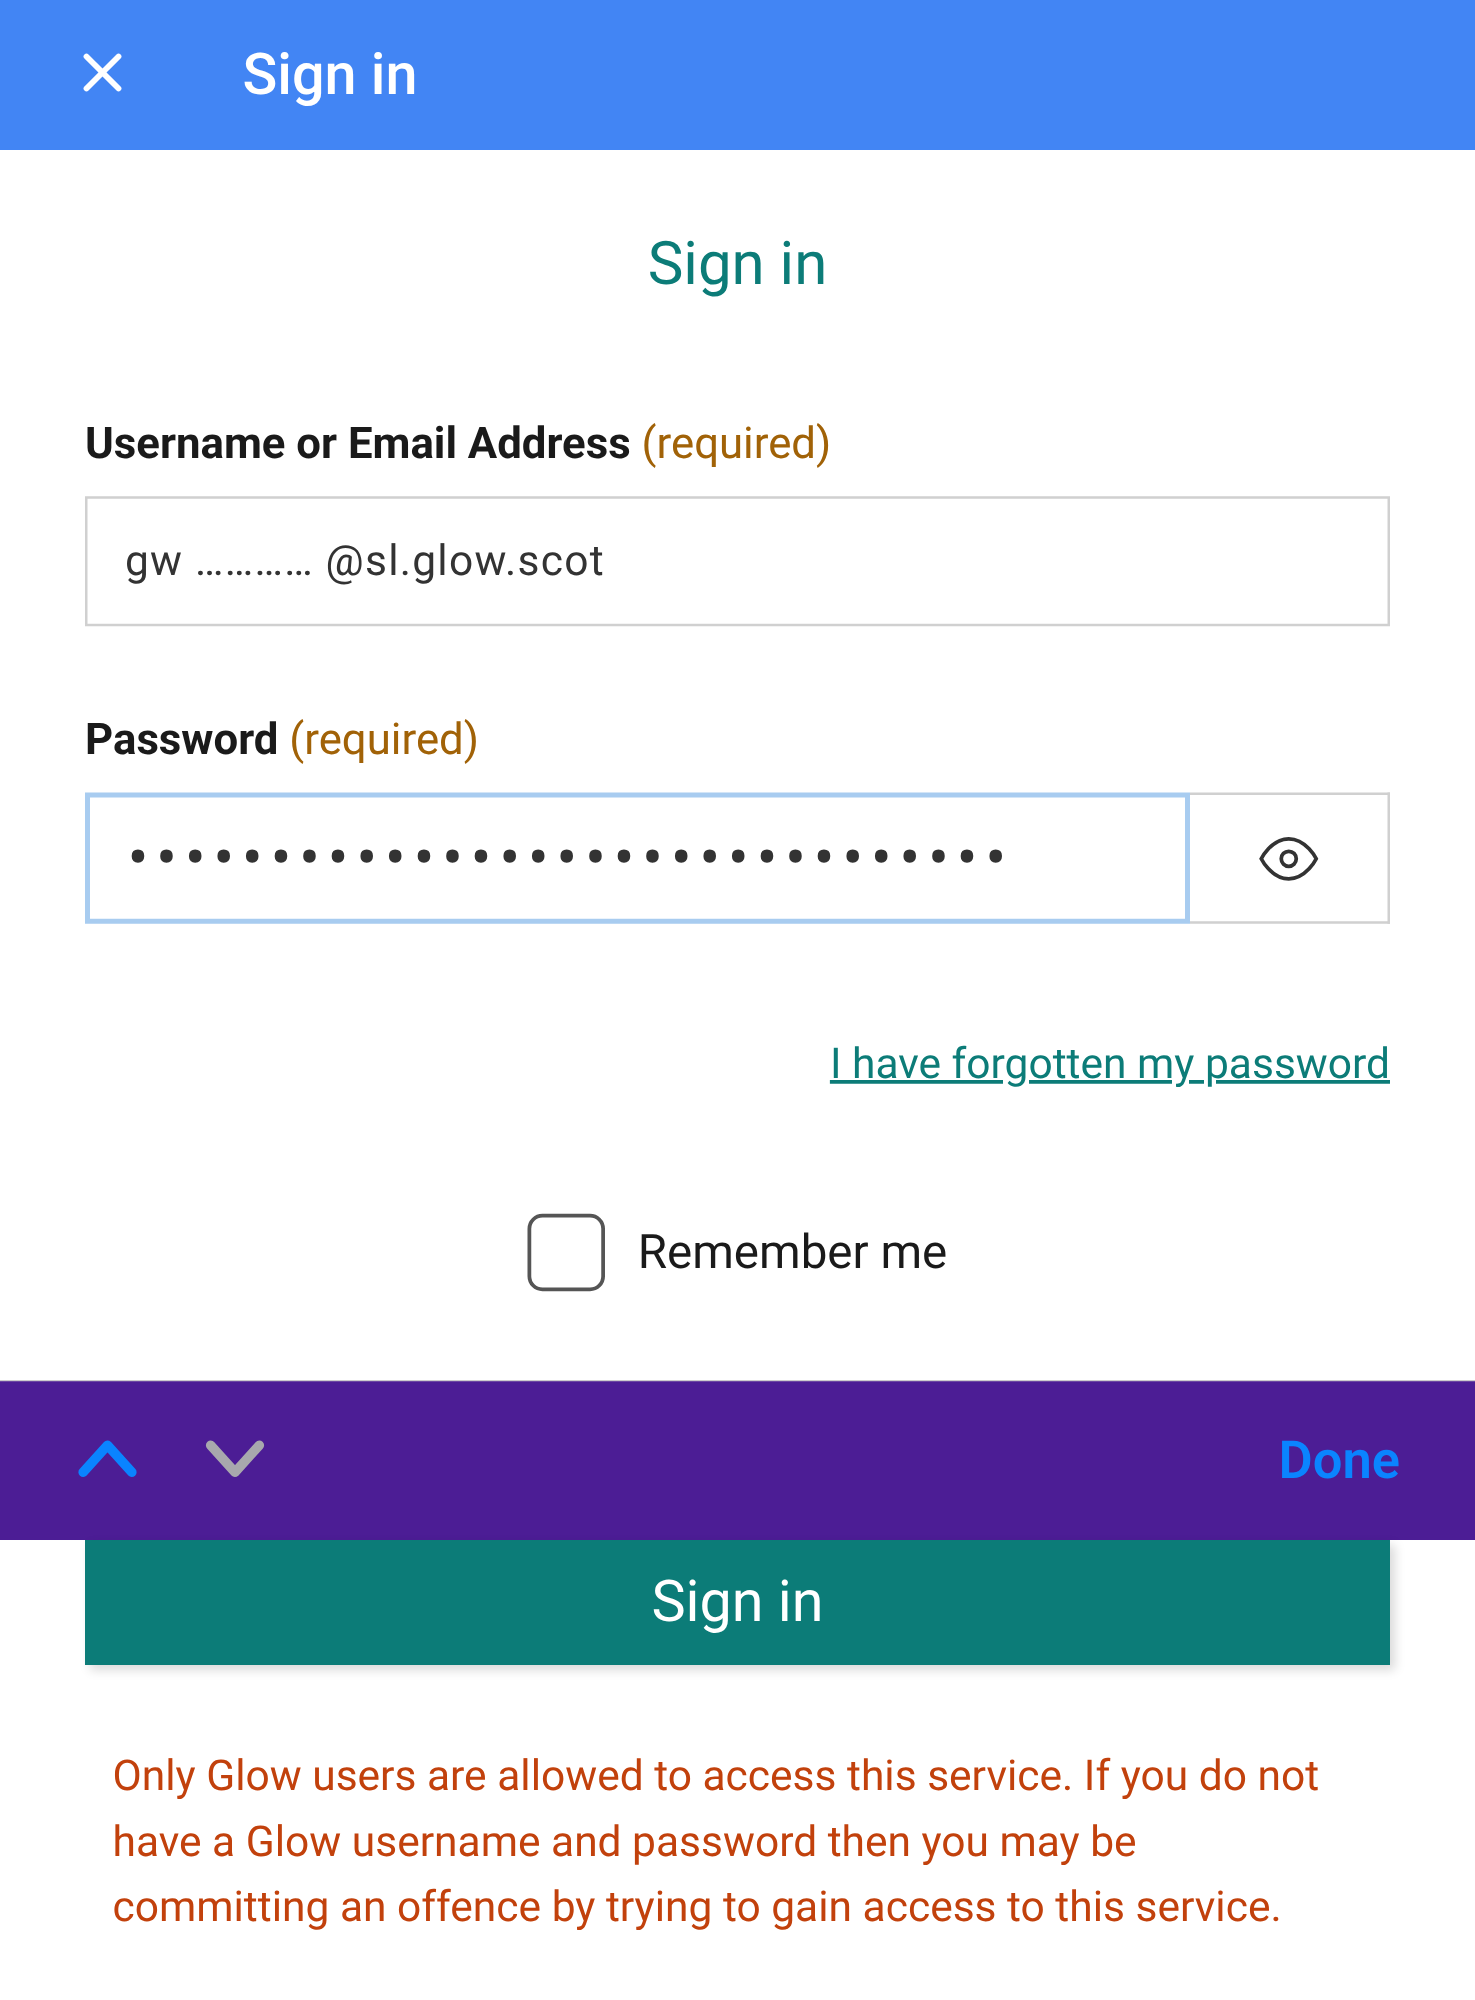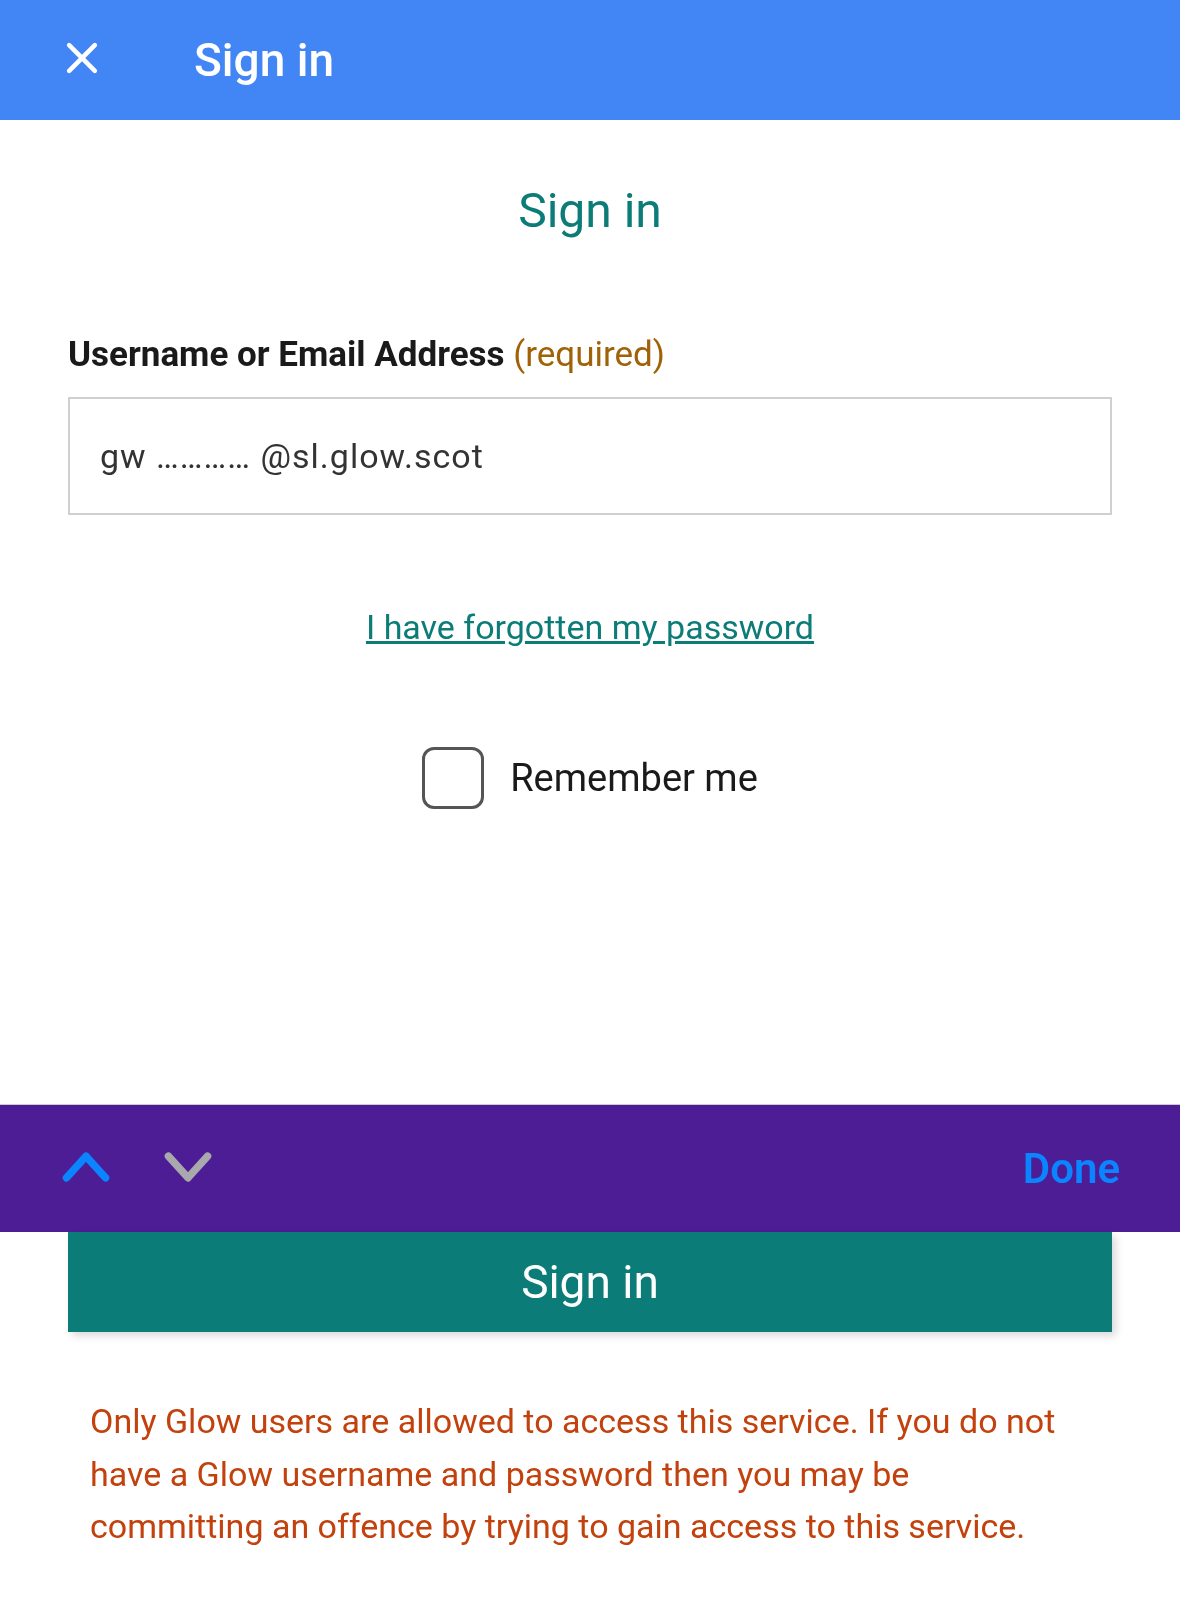--- a/index.html
+++ b/index.html
@@ -70,21 +70,21 @@
       font-weight: 700;
     }
     
     .form-label .required-text {
       font-weight: 400;
       color: #a16207;
     }
     
     .text-input {
       width: 100%;
-      height: 118px;
+      height: 104px;
       border: 2px solid #d0d0d0;
       padding: 0 30px;
       font-size: 34px;
       color: #333;
       font-family: inherit;
       letter-spacing: 1px;
     }
     
     .password-input-wrapper {
       display: flex;
@@ -115,21 +115,21 @@
     }
     
     .toggle-visibility svg {
       width: 48px;
       height: 48px;
       stroke: #333;
     }
     
     .forgot-link {
       display: block;
-      text-align: center;
+      text-align: right;
       color: #0c7c78;
       font-size: 34px;
       text-decoration: underline;
       margin-top: 92px;
       margin-bottom: 100px;
     }
     
     .remember-container {
       display: flex;
       align-items: center;
@@ -239,20 +239,34 @@
 
 <div class="form-container">
 
   <div class="form-group">
     <label class="form-label">
       <span class="label-text">Username or Email Address</span><span class="required-text"> (required)</span>
     </label>
     <input type="text" class="text-input" value="gw ………… @sl.glow.scot" style="">
   </div>
 
+  <div class="form-group">
+    <label class="form-label">
+      <span class="label-text">Password</span><span class="required-text"> (required)</span>
+    </label>
+    <div class="password-input-wrapper">
+      <input type="password" class="password-input" value="•••••••••••••••••••••••••••••••" style="">
+      <div class="toggle-visibility">
+        <svg viewBox="0 0 24 24" fill="none" stroke-width="1.5">
+          <path d="M1 12s4-8 11-8 11 8 11 8-4 8-11 8-11-8-11-8z"></path>
+          <circle cx="12" cy="12" r="3"></circle>
+        </svg>
+      </div>
+    </div>
+  </div>
 
   <a class="forgot-link">I have forgotten my password</a>
 
   <div class="remember-container">
     <div class="checkbox"></div>
     <span class="remember-label">Remember me</span>
   </div>
 
 </div>
 

